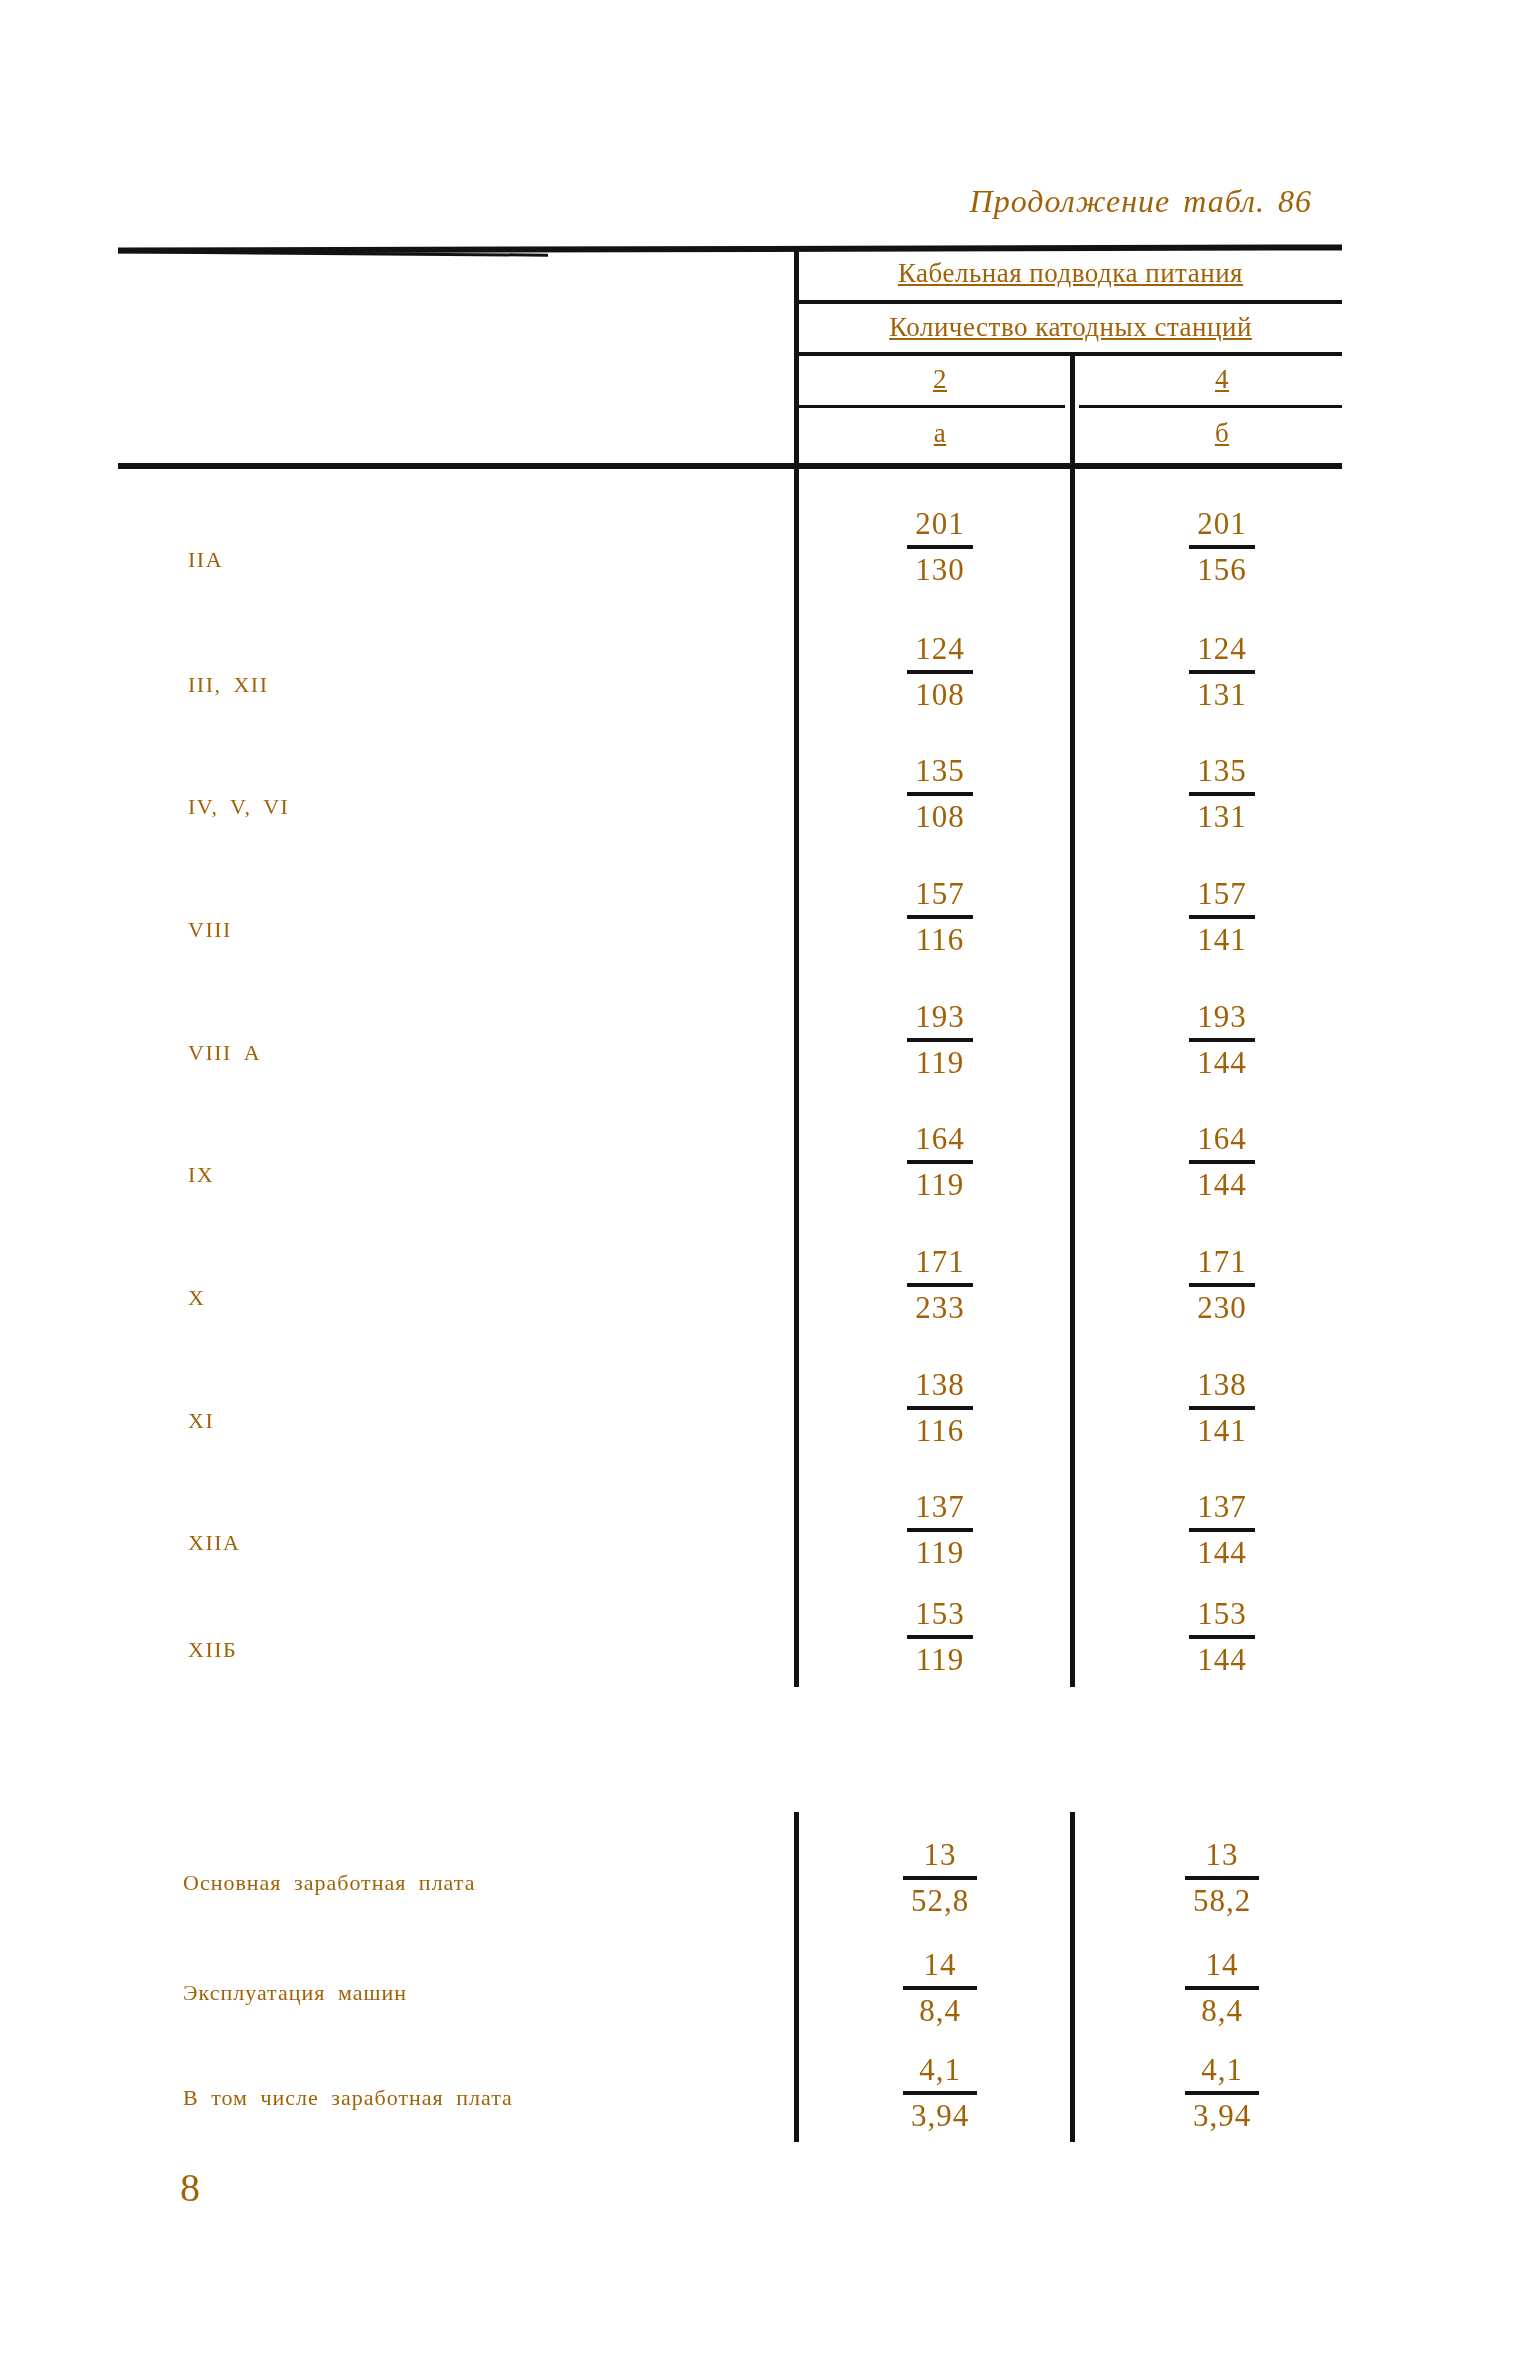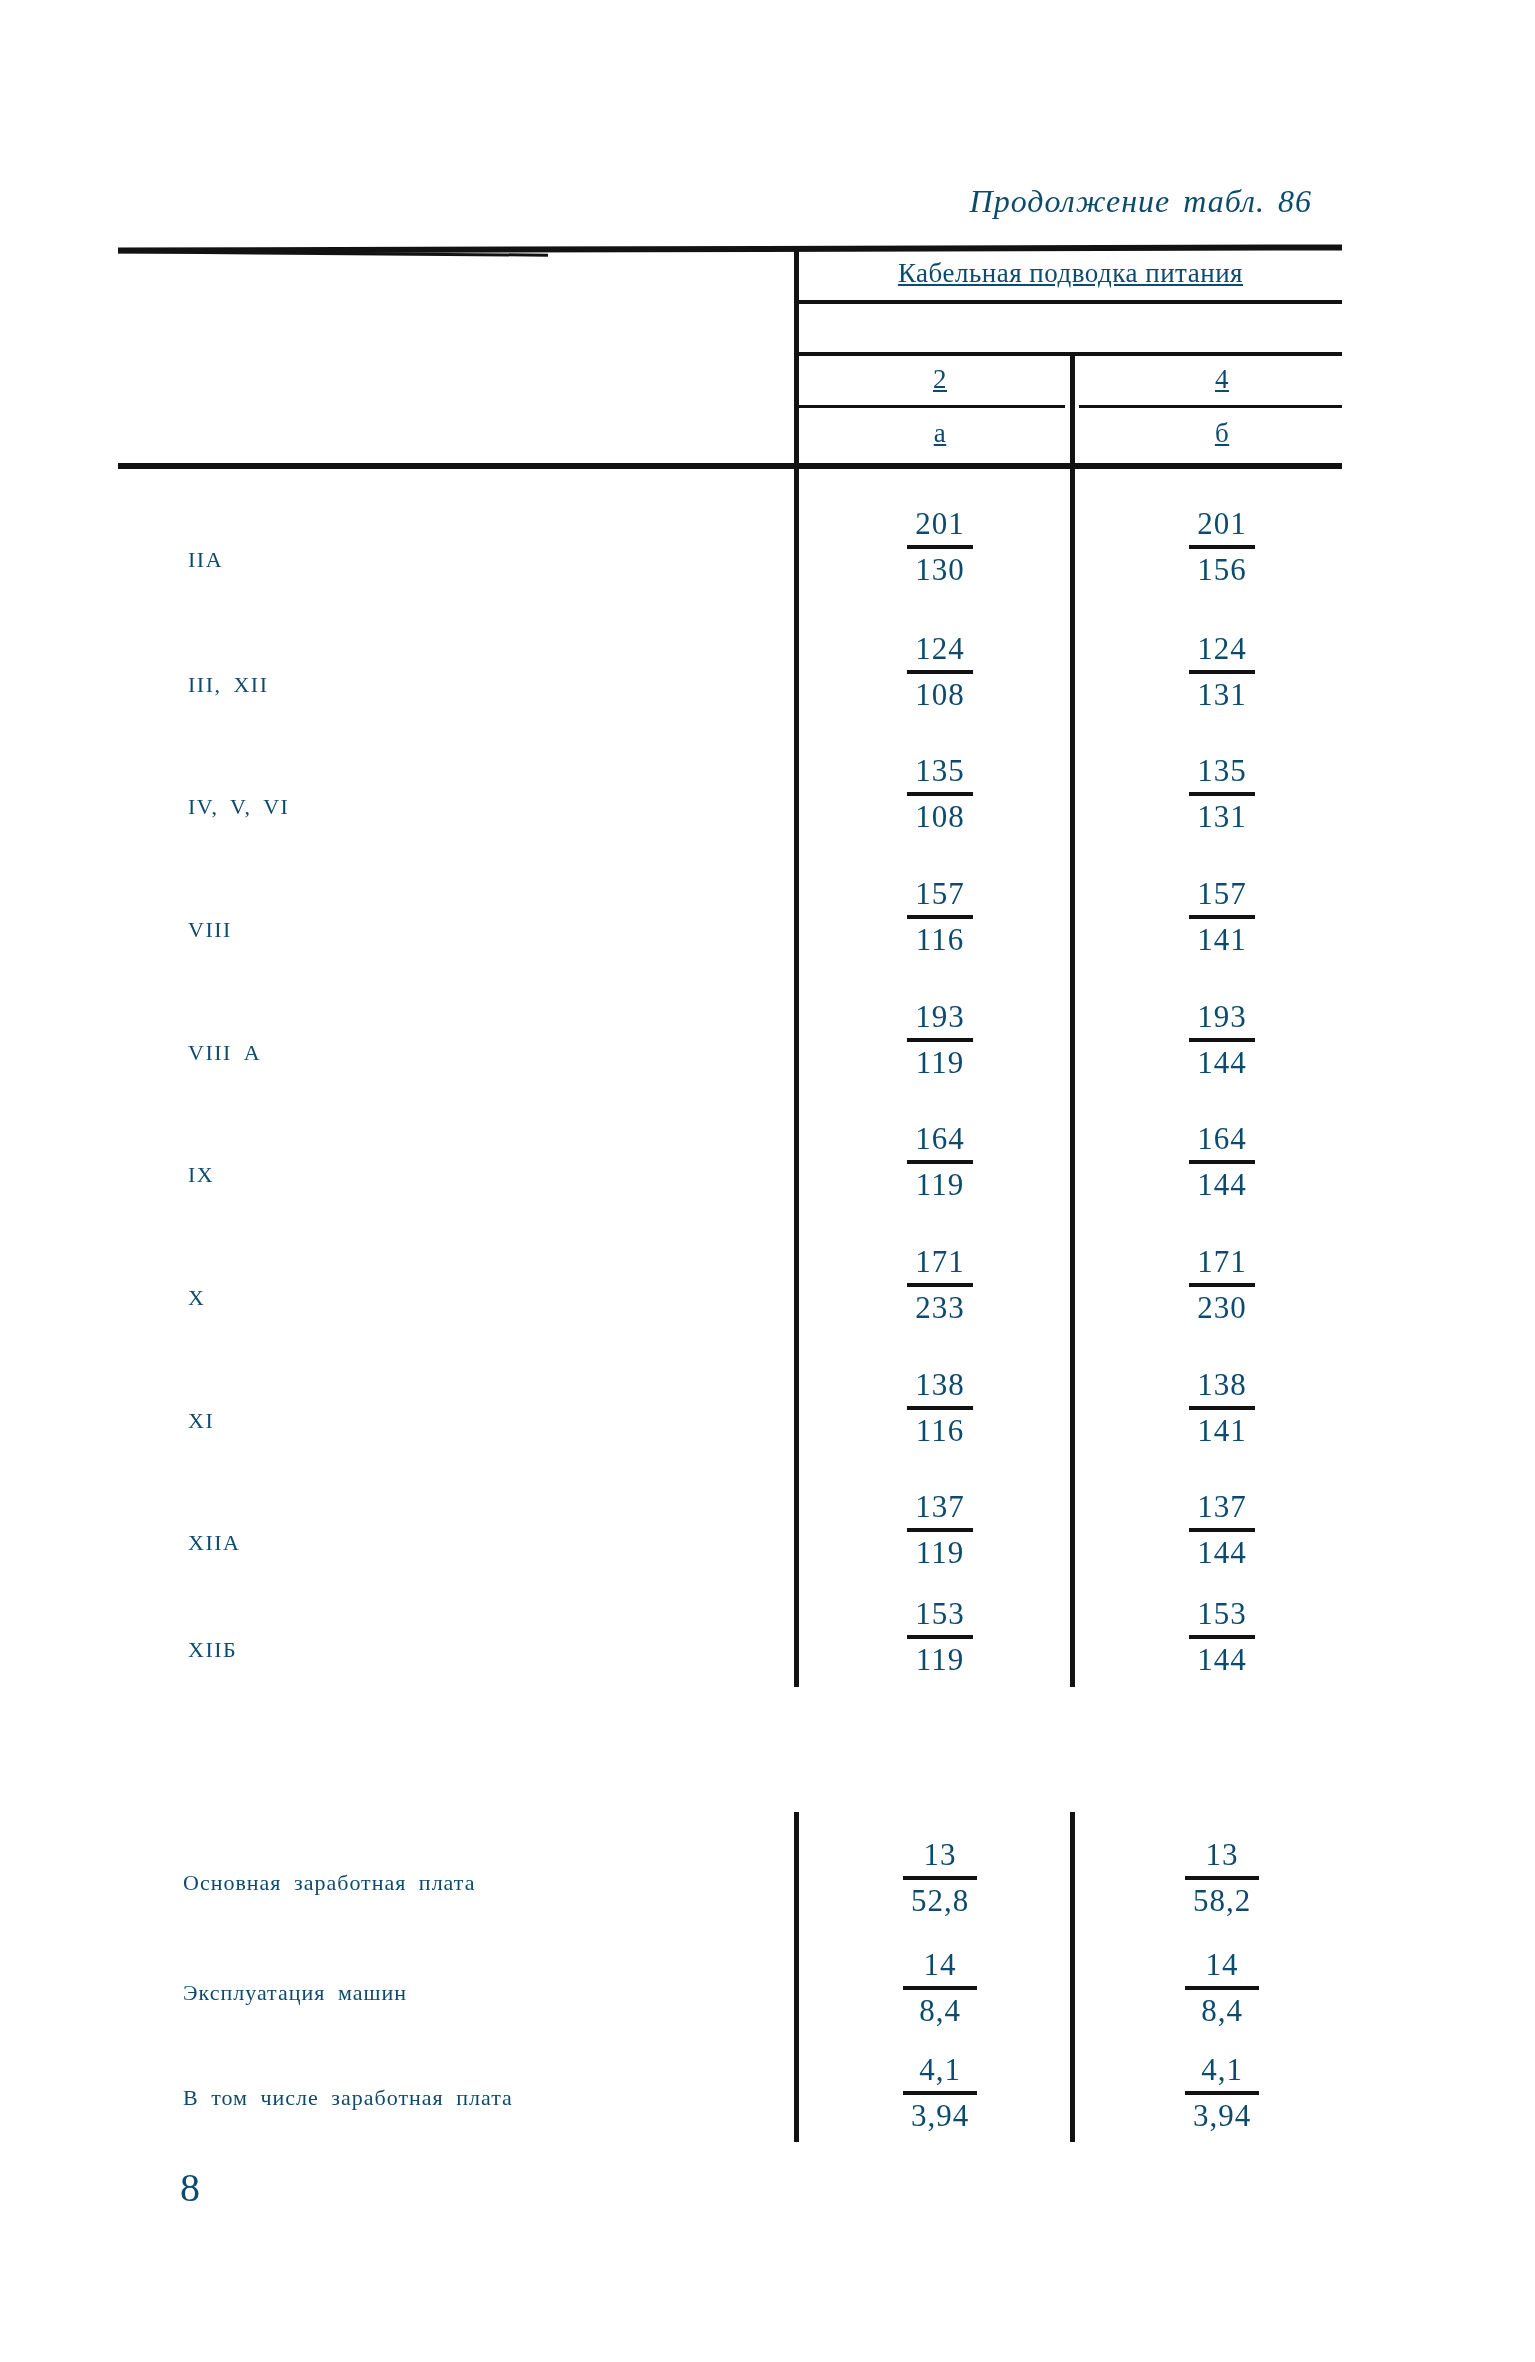--- a/index.html
+++ b/index.html
@@ -2,21 +2,21 @@
 <html><head>
 <meta charset="utf-8">
 <style>
   html,body{margin:0;padding:0;background:#e8e8e8;}
   .page{
     position:relative;
     width:1535px;height:2362px;
     margin:0 auto;
     background:#ffffff;
     font-family:"Liberation Serif","DejaVu Serif",serif;
-    color:#0c4a6e;
+    color:#a16207;
     overflow:hidden;
   }
   
   .hrule{position:absolute;background:#121212;}
   .vrule{position:absolute;background:#121212;}
   .rule-top{left:118px;top:246px;width:1224px;height:6px;transform:rotate(-0.15deg);}
   .rule-top-artifact{left:118px;top:252px;width:430px;height:3px;transform:rotate(0.45deg);}
   .rule-under-group{left:799px;top:300px;width:543px;height:4px;}
   .rule-under-subgroup{left:799px;top:352px;width:543px;height:4px;}
   .rule-under-2{left:799px;top:405px;width:266px;height:3px;}
@@ -73,20 +73,21 @@
   <div class="hrule rule-top-artifact"></div>
   <div class="hrule rule-under-group"></div>
   <div class="hrule rule-under-subgroup"></div>
   <div class="hrule rule-under-2"></div>
   <div class="hrule rule-under-4"></div>
   <div class="hrule rule-header-bottom"></div>
   <div class="vrule v1"></div>
   <div class="vrule v2"></div>
 
   <div class="t hcell group-title">Кабельная подводка питания</div>
+  <div class="t hcell subgroup-title">Количество катодных станций</div>
   <div class="t hcell col2">2</div>
   <div class="t hcell col4">4</div>
   <div class="t hcell cola">а</div>
   <div class="t hcell colb">б</div>
 
   <div class="trow" style="top:547px">
     <span class="rlabel">IIА</span>
     <span class="frac fa">
         <span class="num">201</span>
         <span class="fbar"></span>

